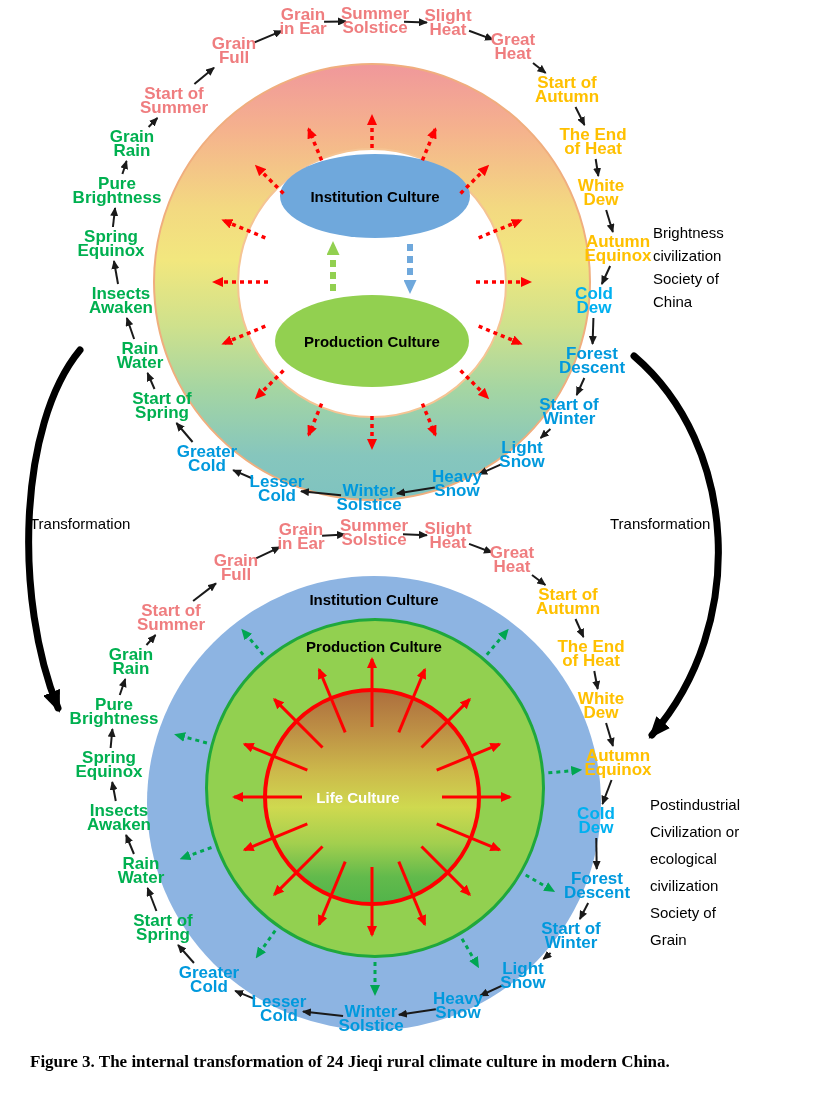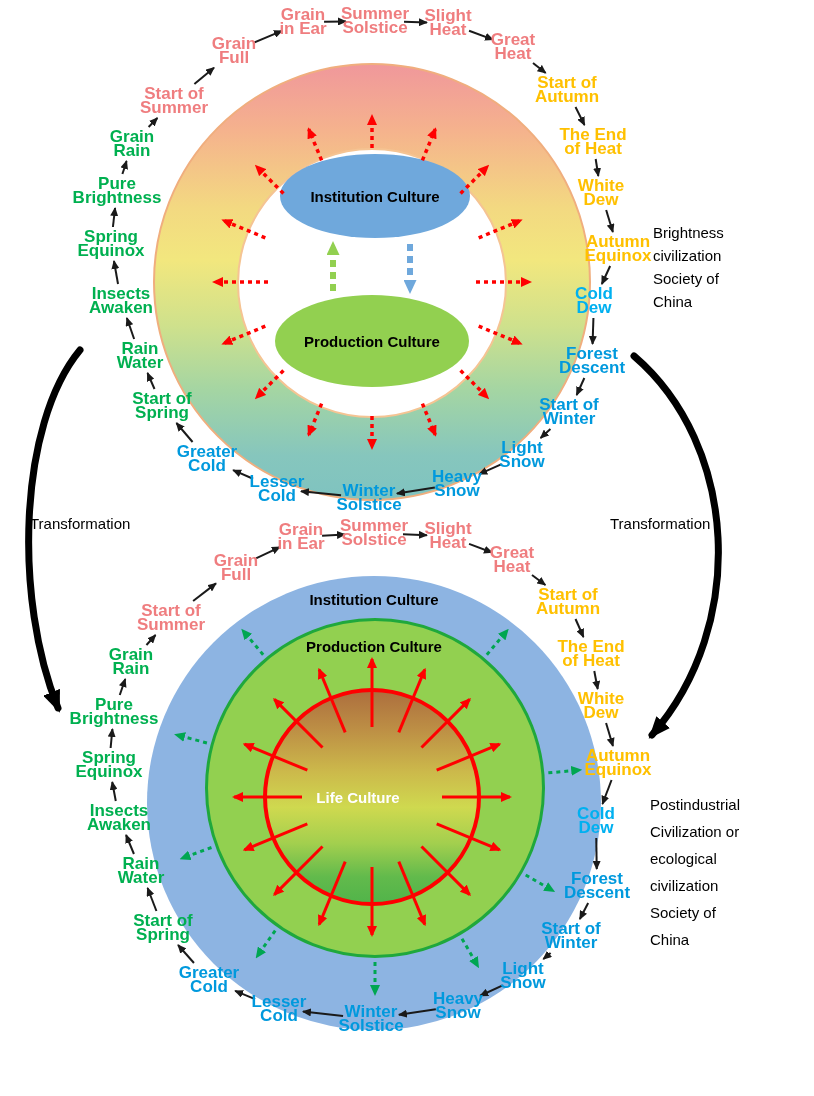--- a/index.html
+++ b/index.html
@@ -60,21 +60,21 @@
 
   <div class="society soc-top">Brightness
 civilization
 Society of
 China</div>
   <div class="society soc-bot">Postindustrial
 Civilization or
 ecological
 civilization
 Society of
-China</div>
+Grain</div>
   <div class="transf tr-left">Transformation</div>
   <div class="transf tr-right">Transformation</div>
 
   <div class="term t-top" style="left: 375px; top: 21px; color: rgb(239, 125, 127);">Summer
 Solstice</div>
   <div class="term t-top" style="left: 448px; top: 23px; color: rgb(239, 125, 127);">Slight
 Heat</div>
   <div class="term t-top" style="left: 513px; top: 47px; color: rgb(239, 125, 127);">Great
 Heat</div>
   <div class="term t-top" style="left: 567px; top: 90px; color: rgb(255, 192, 0);">Start of
@@ -162,20 +162,21 @@
 Brightness</div>
   <div class="term t-bot" style="left: 131px; top: 662px; color: rgb(0, 176, 80);">Grain
 Rain</div>
   <div class="term t-bot" style="left: 171px; top: 618px; color: rgb(239, 125, 127);">Start of
 Summer</div>
   <div class="term t-bot" style="left: 236px; top: 568px; color: rgb(239, 125, 127);">Grain
 Full</div>
   <div class="term t-bot" style="left: 301px; top: 537px; color: rgb(239, 125, 127);">Grain
 in Ear</div>
 
+  <div class="caption">Figure 3. The internal transformation of 24 Jieqi rural climate culture in modern China.</div>
 
   <svg id="overlay" width="814" height="1096">
     <defs>
       <marker id="ah-black" markerWidth="9" markerHeight="8" refX="8" refY="4" orient="auto" markerUnits="userSpaceOnUse">
           <path d="M0,0 L9,4 L0,8 Z" fill="#1a1a1a"></path>
         </marker>
       <marker id="ah-red" markerWidth="11" markerHeight="10" refX="9" refY="5" orient="auto" markerUnits="userSpaceOnUse">
           <path d="M0,0 L11,5 L0,10 Z" fill="#ff0000"></path>
         </marker>
       <marker id="ah-gdark" markerWidth="11" markerHeight="10" refX="9" refY="5" orient="auto" markerUnits="userSpaceOnUse">

